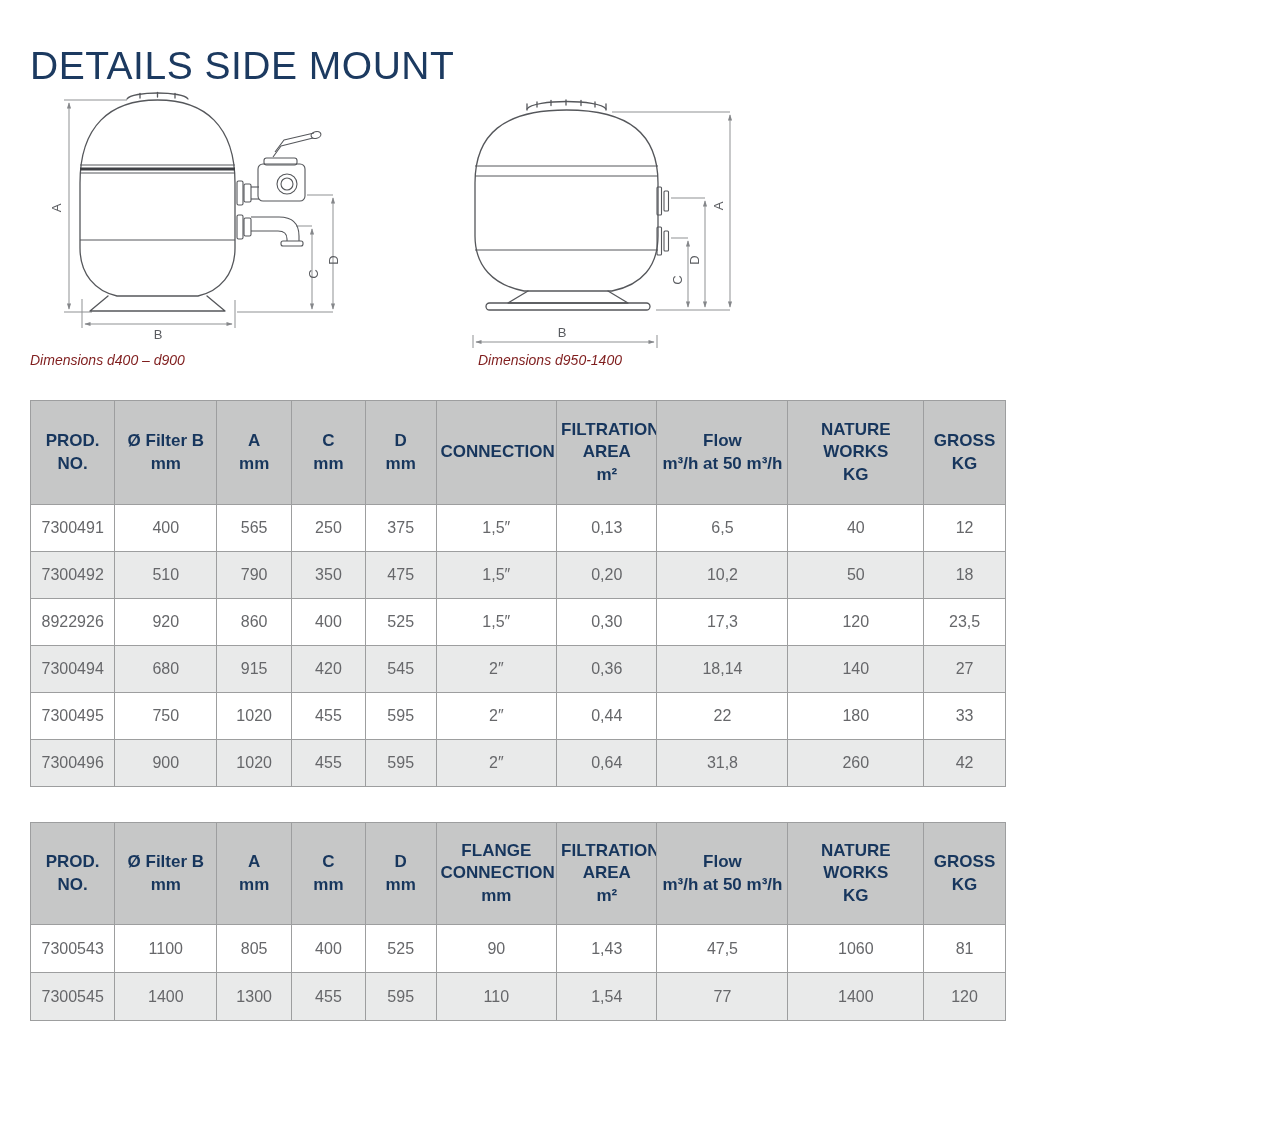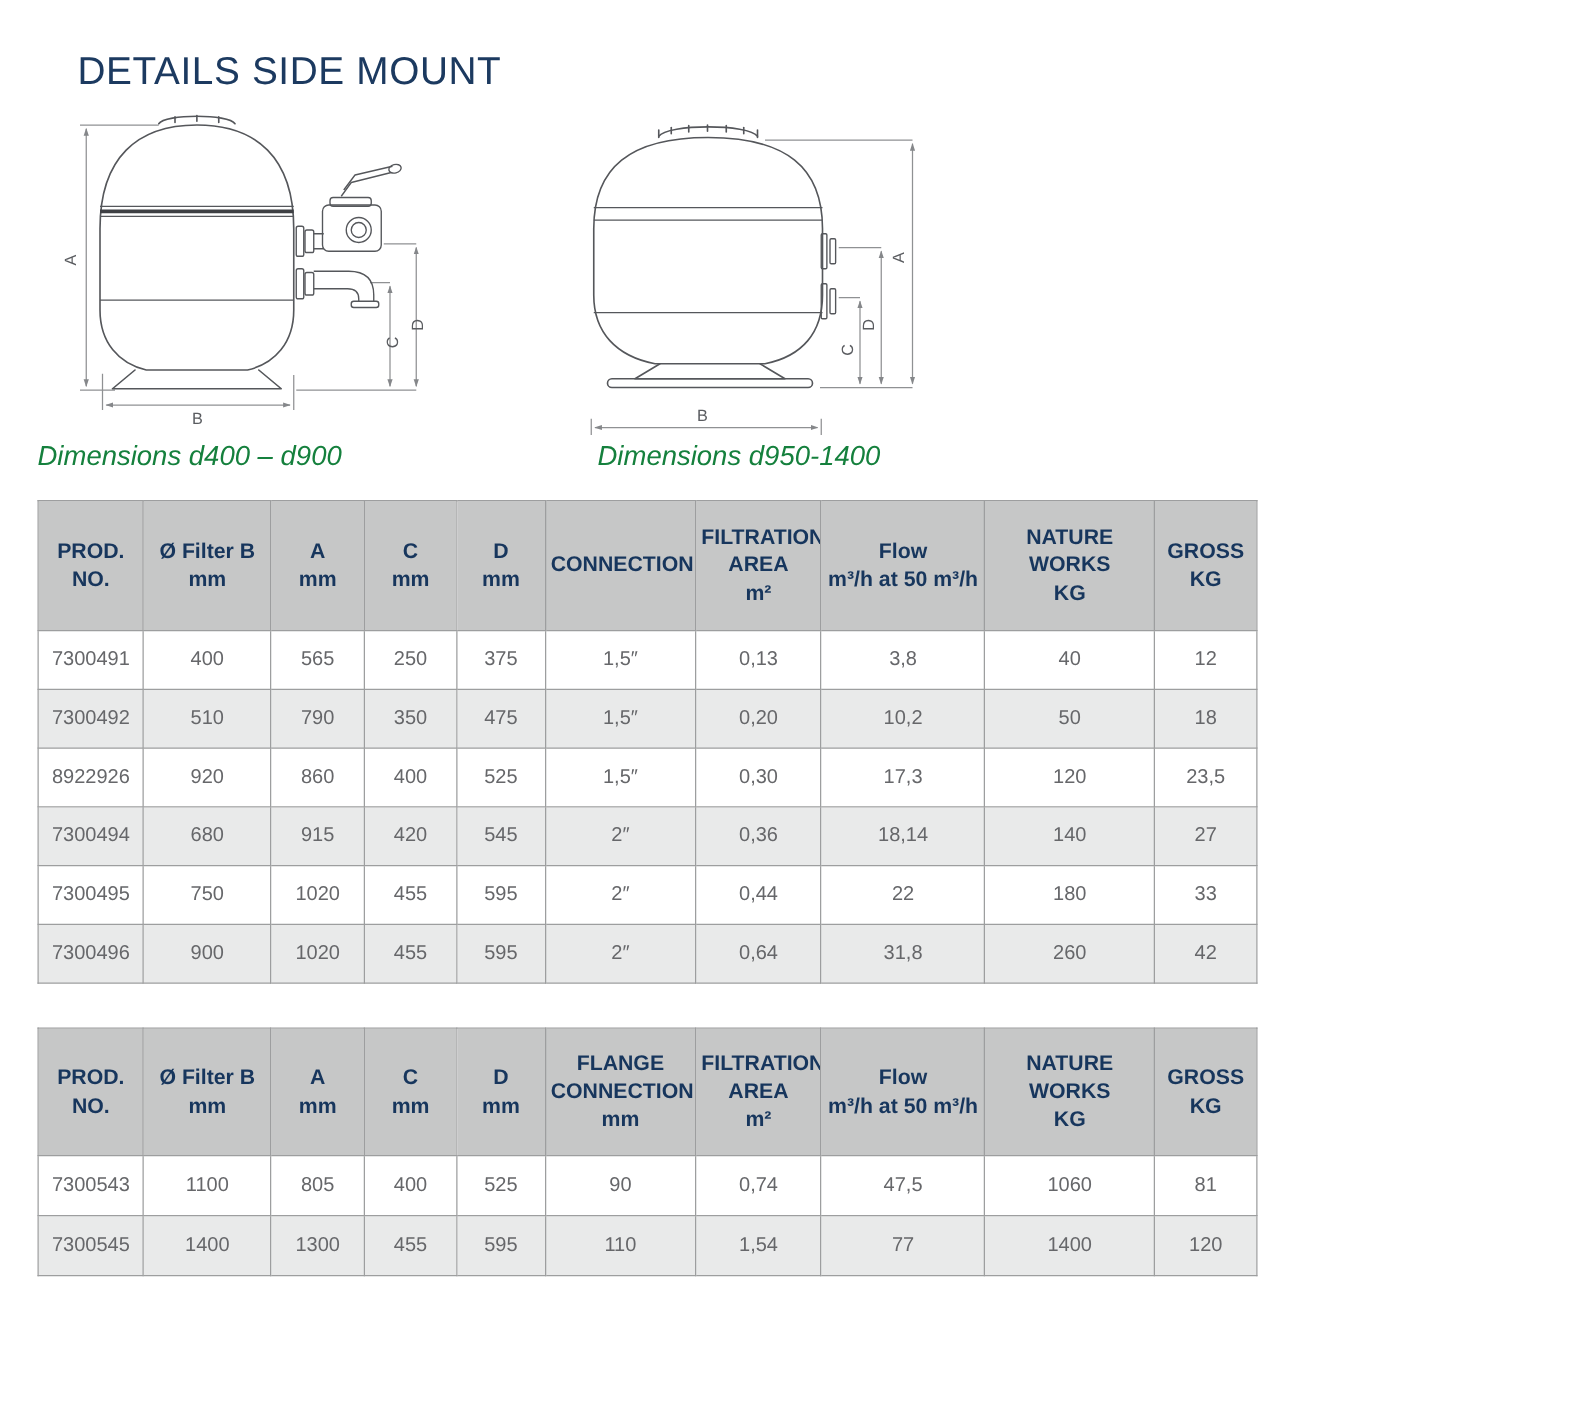--- a/index.html
+++ b/index.html
@@ -2,25 +2,25 @@
 <html><head>
 <meta charset="utf-8">
 <style>
   html,body{margin:0;padding:0;background:#ffffff;}
   .page{
     position:relative;width:1265px;height:1138px;background:#ffffff;overflow:hidden;
     font-family:"Liberation Sans",sans-serif;
   }
   .title{
     position:absolute;left:30px;top:18px;
-    font-size:31px;font-weight:500;letter-spacing:.5px;color:#1c3a60;margin-left:32px;
+    font-size:39px;font-weight:500;letter-spacing:.5px;color:#1c3a60;
   }
   .caption{
     position:absolute;top:352px;
-    font-size:22px;font-style:italic;color:#15803d;
+    font-size:14px;font-style:italic;color:#7f1d1d;
   }
   .caption-1{left:30px;}
   .caption-2{left:478px;}
   .diag{position:absolute;}
   .diag1{left:28px;top:88px;}
   .diag2{left:440px;top:88px;}
   .diag text{font-family:"Liberation Sans",sans-serif;}
   table{
     position:absolute;left:30px;width:976px;
     border-collapse:collapse;table-layout:fixed;
@@ -201,21 +201,21 @@
     </thead>
     <tbody>
         <tr>
           <td>7300491</td>
           <td>400</td>
           <td>565</td>
           <td>250</td>
           <td>375</td>
           <td>1,5″</td>
           <td>0,13</td>
-          <td>3,8</td>
+          <td>6,5</td>
           <td>40</td>
           <td>12</td>
         </tr>
         <tr>
           <td>7300492</td>
           <td>510</td>
           <td>790</td>
           <td>350</td>
           <td>475</td>
           <td>1,5″</td>
@@ -316,21 +316,21 @@
       </tr>
     </thead>
     <tbody>
         <tr>
           <td>7300543</td>
           <td>1100</td>
           <td>805</td>
           <td>400</td>
           <td>525</td>
           <td>90</td>
-          <td>0,74</td>
+          <td>1,43</td>
           <td>47,5</td>
           <td>1060</td>
           <td>81</td>
         </tr>
         <tr>
           <td>7300545</td>
           <td>1400</td>
           <td>1300</td>
           <td>455</td>
           <td>595</td>

